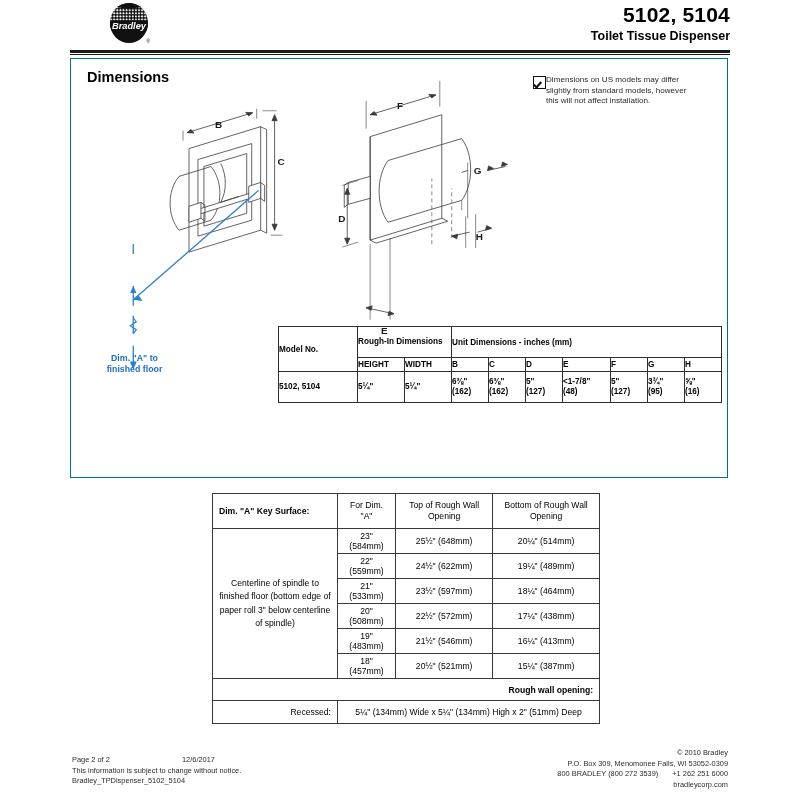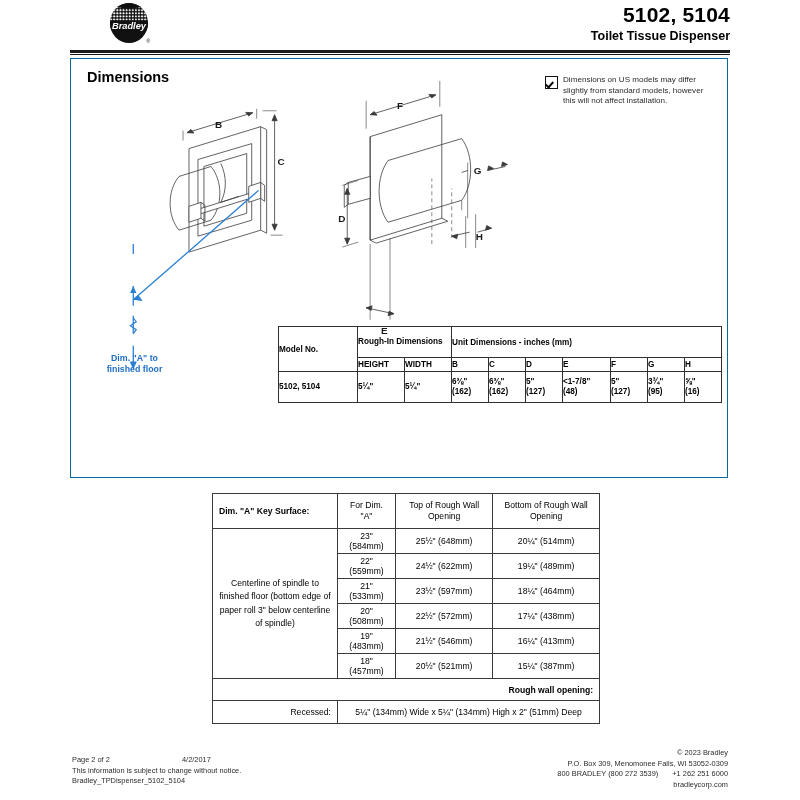--- a/index.html
+++ b/index.html
@@ -52,23 +52,23 @@
     border: 1px solid #0369a1;
     box-sizing: border-box;
   }
   .section-title {
     position: absolute; left: 16px; top: 10px;
     font-size: 14.5px; font-weight: bold; color: #000;
   }
 
   
   .note {
-    position: absolute; right: 14px; top: 16px;
+    position: absolute; right: 26px; top: 16px;
     width: 168px;
-    display: flex; gap: 5px; align-items: flex-start;
+    display: flex; align-items: flex-start;
   }
   .note-check {
     width: 11px; height: 11px; flex: 0 0 11px;
     border: 1.5px solid #111; background: #fff;
     position: relative; margin-top: 1px;
   }
   .note-check::after {
     content: "";
     position: absolute; left: 1px; top: 3px;
     width: 3px; height: 6px;
@@ -414,26 +414,26 @@
   <tr class="t2-recessed">
     <td class="lbl">Recessed:</td>
     <td class="valcell" colspan="3">5¼" (134mm) Wide x 5¼" (134mm) High x 2" (51mm) Deep</td>
   </tr>
 </tbody>
   </table>
 
 <div class="footer-left">
   <div class="row1">
     <span>Page 2 of 2</span>
-    <span class="date">4/2/2017</span>
+    <span class="date">12/6/2017</span>
   </div>
   <div>This information is subject to change without notice.</div>
   <div>Bradley_TPDispenser_5102_5104</div>
 </div>
 
 <div class="footer-right">
-  <div>© 2023 Bradley</div>
+  <div>© 2010 Bradley</div>
   <div>P.O. Box 309, Menomonee Falls, WI 53052-0309</div>
   <div class="phones">
     <span>800 BRADLEY (800 272 3539)</span><span class="sp"></span><span>+1 262 251 6000</span>
   </div>
   <div>bradleycorp.com</div>
 </div>
 
 </body></html>

